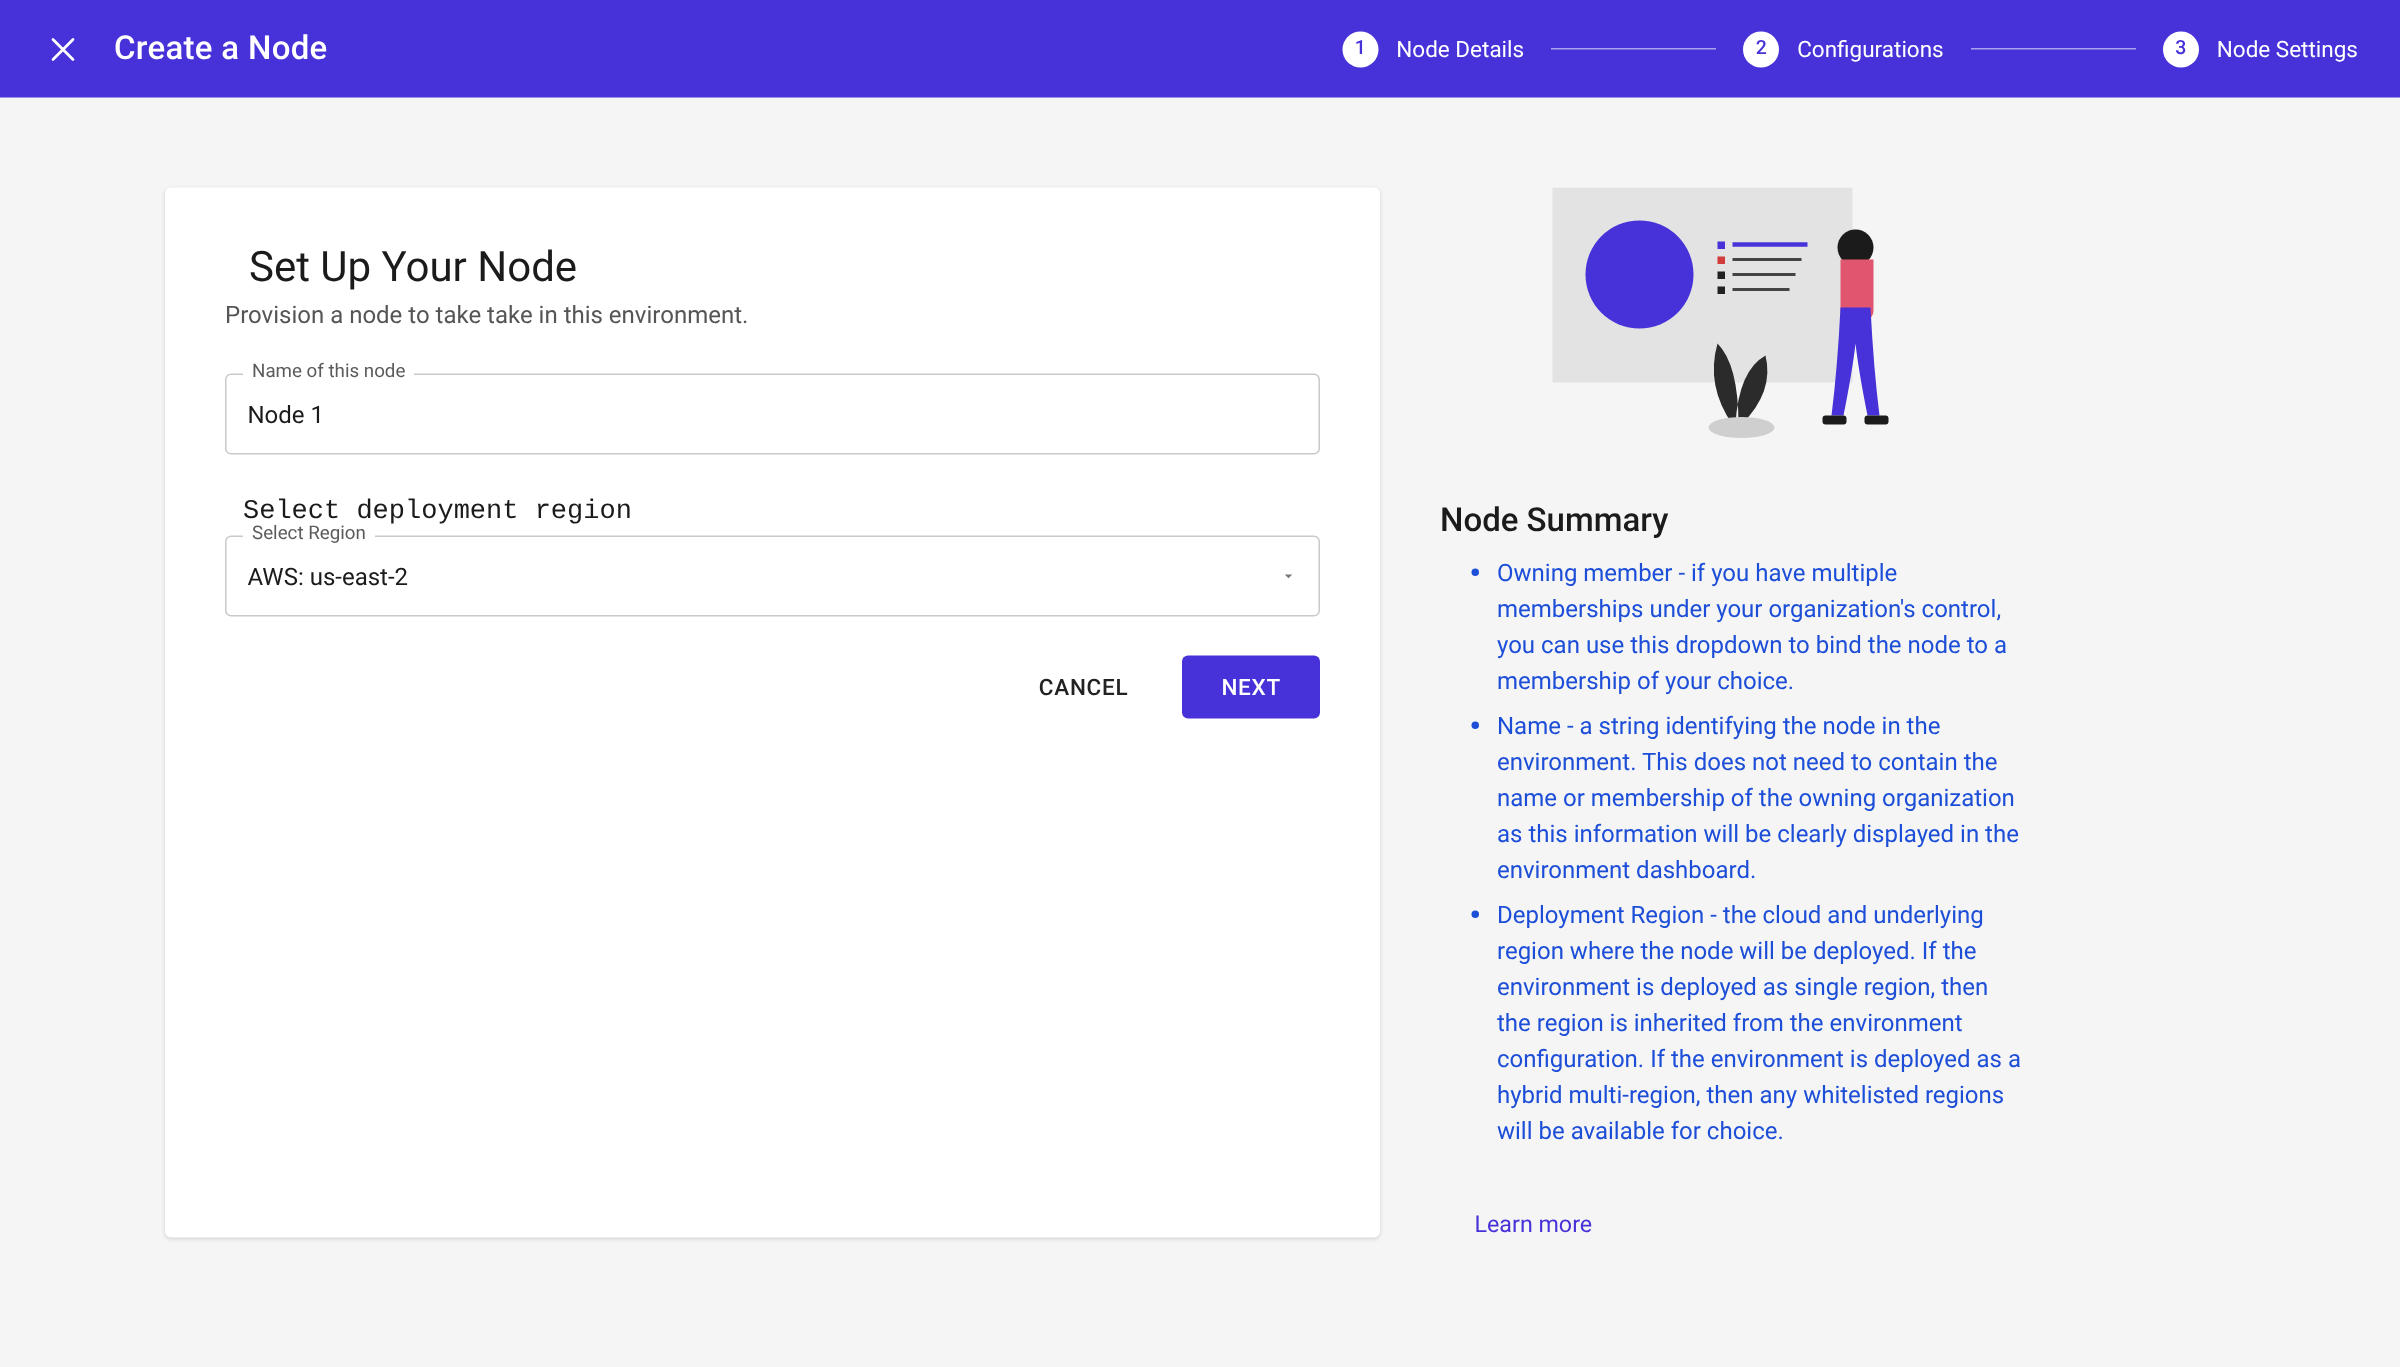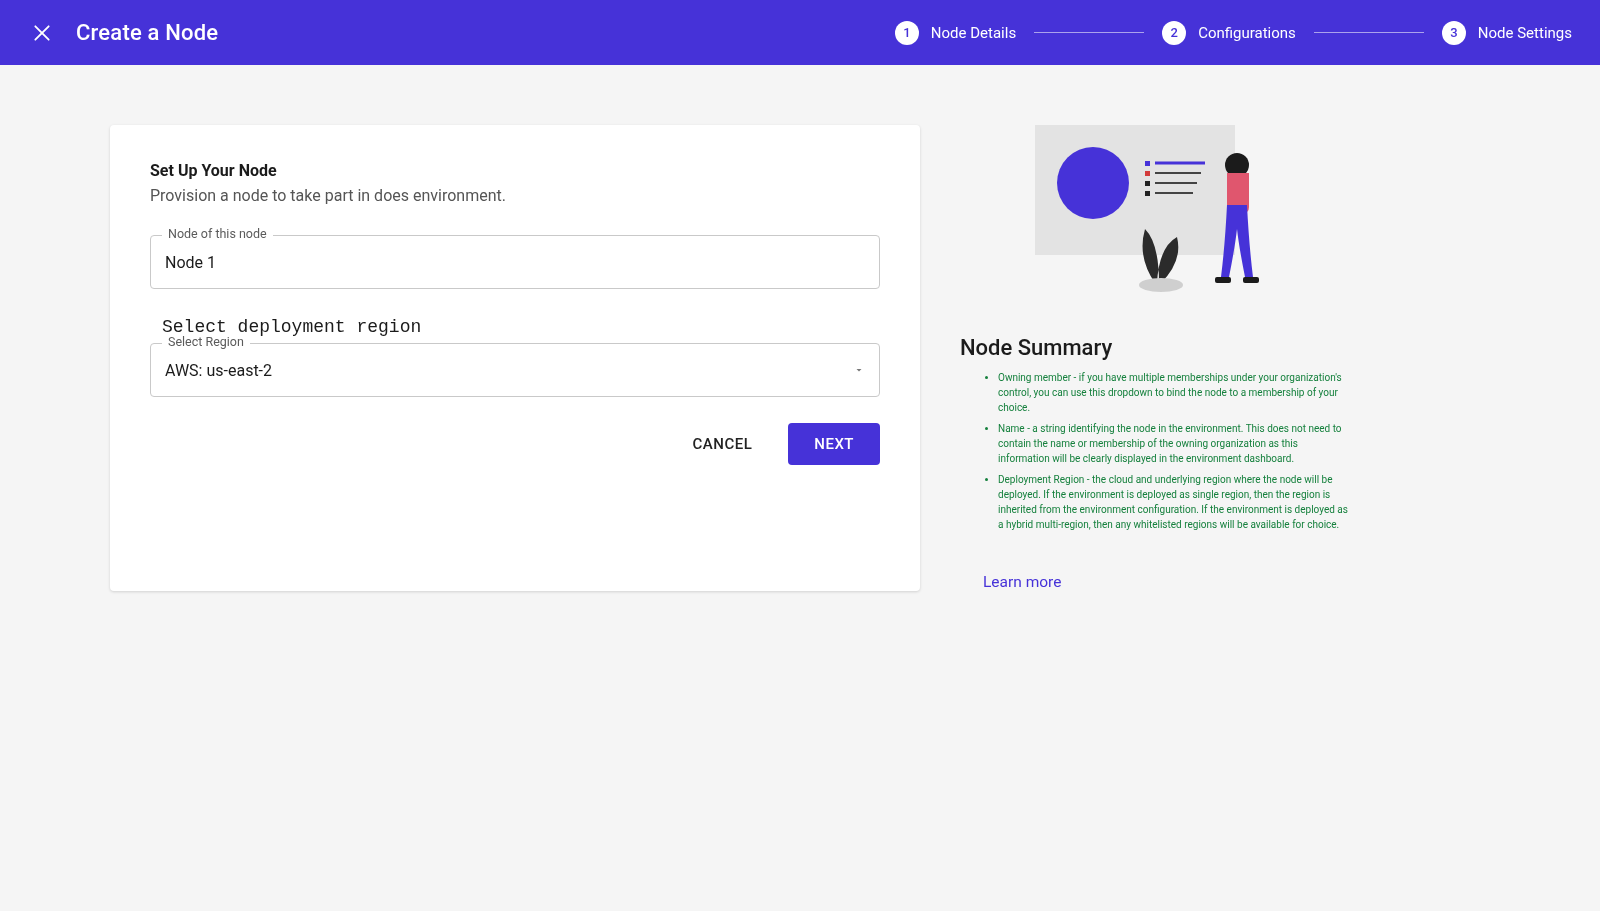--- a/index.html
+++ b/index.html
@@ -53,21 +53,21 @@
     padding:60px 110px 60px 110px;
     max-width:1460px;
   }
   .card{
     background:var(--white);
     border-radius:4px;
     box-shadow:0 1px 3px rgba(0,0,0,.15);
     padding:36px 40px 32px 40px;
     flex:0 0 810px;
   }
-  .card h2{margin:0 0 6px 0;font-size:16px;font-weight:700;}
+  .card h2{margin:0 0 6px 16px;font-size:28px;font-weight:400;}
   .card .subtitle{margin:0 0 30px 0;color:var(--text-muted);font-size:16px;}
   .section-heading{margin:28px 0 2px 12px;font-size:18px;font-weight:500;font-family:Liberation Mono, monospace;}
 
   
   .field{
     position:relative;margin-top:18px;
   }
   .field-label{
     position:absolute;top:-9px;left:12px;
     background:var(--white);padding:0 6px;
@@ -101,21 +101,21 @@
   
   .sidebar{
     flex:1 1 auto;max-width:400px;
   }
   .illus{
     width:300px;height:190px;margin:0 auto 20px auto;display:block;
   }
   .sidebar h3{margin:0 0 10px 0;font-size:22px;font-weight:500;}
   .sidebar p{margin:0 0 16px 0;font-size:15.5px;color:#333;line-height:1.45;}
   .sidebar ul{padding-left:38px;margin:0 0 40px 0;}
-  .sidebar li{font-size:10px;color:#15803d;line-height:1.5;margin-bottom:6px;}
+  .sidebar li{font-size:16px;color:#1d4ed8;line-height:1.5;margin-bottom:6px;}
   .learn-more{color:var(--brand);text-decoration:none;font-size:15.5px;cursor:pointer;margin-left:23px;}
 </style>
 </head>
 <body>
 
 <div class="appbar">
   <div class="close-btn">
     <svg width="20" height="20" viewBox="0 0 24 24" fill="none" stroke="#fff" stroke-width="2.2" stroke-linecap="round">
       <line x1="4" y1="4" x2="20" y2="20"></line>
         <line x1="20" y1="4" x2="4" y2="20"></line>
@@ -138,25 +138,25 @@
       <div class="step-num">3</div>
       <div>Node Settings</div>
     </div>
   </div>
 </div>
 
 <div class="content">
 
   <div class="card">
     <h2>Set Up Your Node</h2>
-    <p class="subtitle">Provision a node to take part in does environment.</p>
+    <p class="subtitle">Provision a node to take take in this environment.</p>
 
 
     <div class="field">
-      <span class="field-label">Node of this node</span>
+      <span class="field-label">Name of this node</span>
       <div class="field-box">
         <input type="text" value="Node 1" style="">
       </div>
     </div>
 
     <h3 class="section-heading">Select deployment region</h3>
 
     <div class="field" style="margin-top:6px;">
       <span class="field-label">Select Region</span>
       <div class="field-box">

